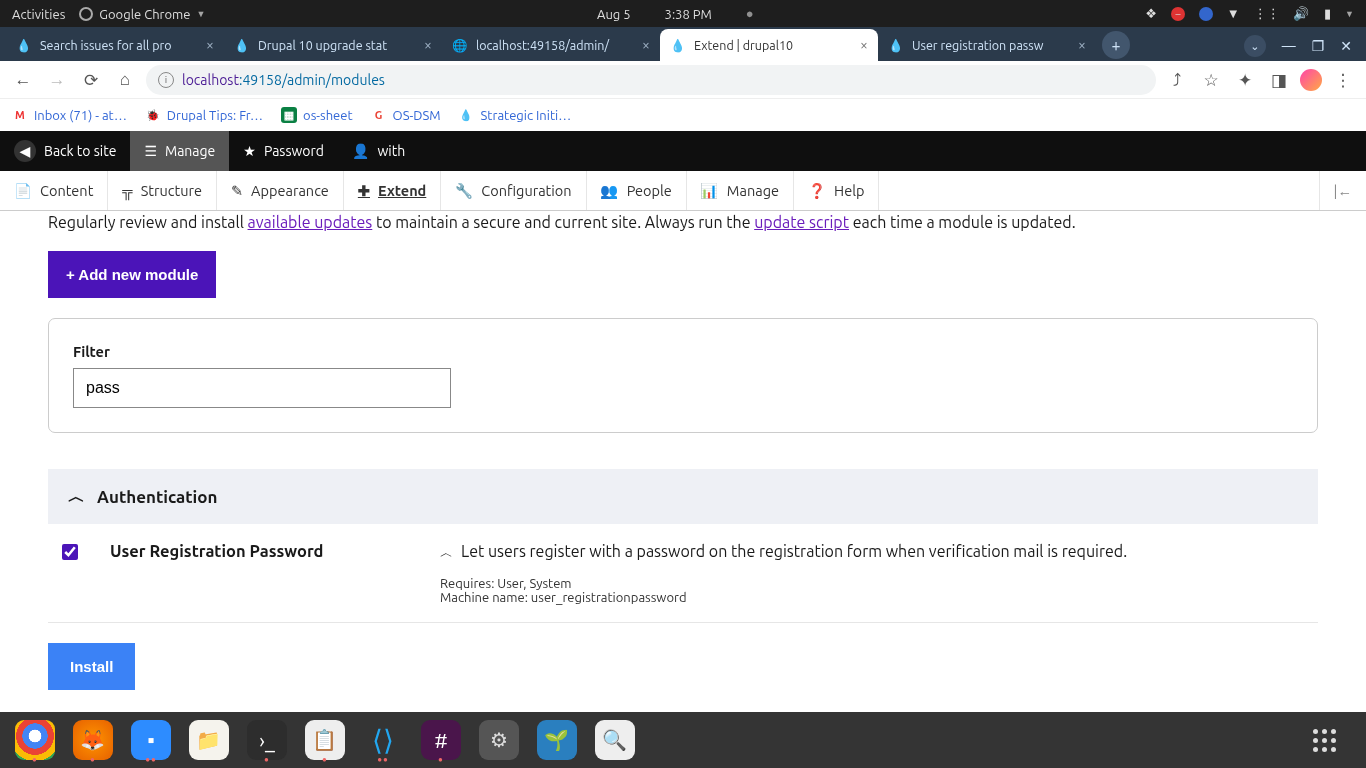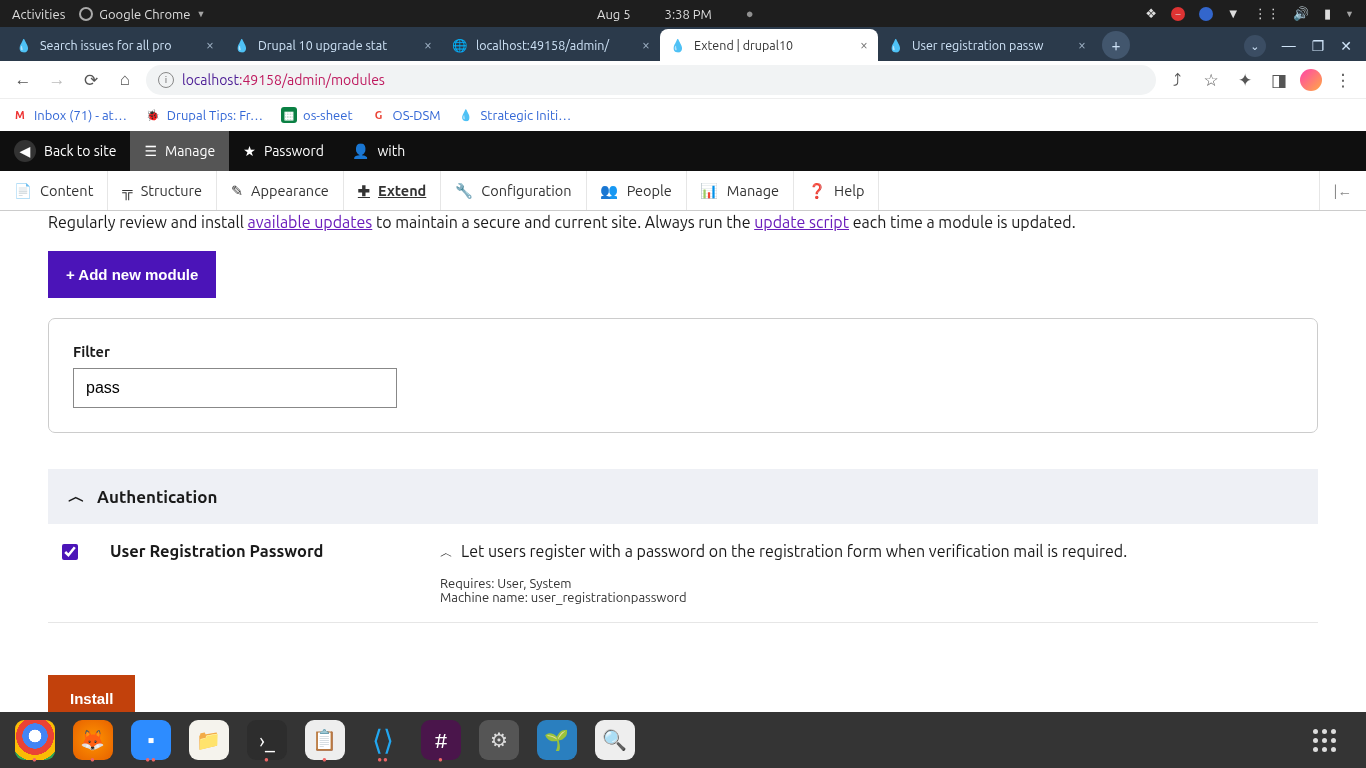--- a/index.html
+++ b/index.html
@@ -52,30 +52,30 @@
 
 .page-body { padding:0 48px; color:#1a1a1a; font-size:16px; height: calc(768px - 27px - 34px - 38px - 32px - 40px - 40px - 56px); overflow-y: auto;}
 .page-body::-webkit-scrollbar { width:12px; }
 .page-body::-webkit-scrollbar-thumb { background:#c3c3c3; border-radius:6px; }
 .page-body::-webkit-scrollbar-track { background:#f0f0f0; }
 .status-line { margin-top:2px; }
 .status-line a { color:#6a1cbb; text-decoration:underline; }
 .btn-primary { background:#4b14b8; color:#fff; font-weight:bold; border:none; padding:15px 18px; font-size:15px; margin:20px 0; cursor:pointer; }
 .filter-box { border:1px solid #ccc; border-radius:7px; padding:24px; margin-bottom:36px;}
 .filter-box label { font-weight:bold; font-size:14.5px; display:block; margin-bottom:8px;}
-.filter-box input { border:1px solid #888; padding:10px 12px; font-size:16px; width:324px; }
+.filter-box input { border:1px solid #888; padding:10px 12px; font-size:16px; width:378px; }
 .accordion-head { background:#eef0f5; padding:16px 20px; font-weight:bold; font-size:17px; display:flex; align-items:center; gap:12px; cursor:pointer;}
 .module-row { display:flex; padding:18px 14px; border-bottom:1px solid #e6e6e6; }
 .module-row .cb { width:48px; padding-top:2px;}
 .module-row .cb input { width:16px; height:16px; accent-color:#4b14b8;}
 .module-row .name { width:330px; font-weight:bold; font-size:16.5px;}
 .module-row .desc { flex:1; font-size:16px;}
 .module-row .desc .caret { display:inline-block; margin-right:8px; font-size:13px;}
 .module-row .meta { font-size:13px; color:#333; margin-top:14px;}
-.install-btn { background:#c2410c; color:#fff; font-weight:bold; border:none; padding:15px 22px; font-size:15px; margin-top:52px; cursor:pointer;}
+.install-btn { background:#3b82f6; color:#fff; font-weight:bold; border:none; padding:15px 22px; font-size:15px; margin-top:20px; cursor:pointer;}
 
 
 .dock { position:absolute; bottom:0; left:0; right:0; height:56px; background: rgba(30,30,30,.9); display:flex; align-items:center; padding:0 8px; gap:4px;}
 .dock-item { width:54px; height:48px; display:flex; align-items:center; justify-content:center; position:relative; cursor:pointer;}
 .dock-icon { width:40px; height:40px; border-radius:9px; display:flex; align-items:center; justify-content:center; font-size:20px;}
 .dots { position:absolute; bottom:0; font-size:8px; color:#e66; letter-spacing:1px;}
 .dock-right { margin-left:auto; padding-right:14px;}
 .grid9 { display:grid; grid-template-columns:repeat(3,5px); grid-template-rows:repeat(3,5px); gap:4px;}
 .grid9 span { background:#ddd; border-radius:50%; width:5px; height:5px;}
 </style>
@@ -142,21 +142,21 @@
   </div>
 </div>
 
 <div class="toolbar">
   <div class="tb-icon">←</div>
   <div class="tb-icon dis">→</div>
   <div class="tb-icon">⟳</div>
   <div class="tb-icon">⌂</div>
   <div class="omnibox">
     <span class="info-i">i</span>
-    <span><span class="url-strong">localhost</span><span style="color:#be185d">:49158/admin/modules</span></span>
+    <span><span class="url-strong">localhost</span><span style="color:#0369a1">:49158/admin/modules</span></span>
   </div>
   <div class="tb-icon">⤴</div>
   <div class="tb-icon">☆</div>
   <div class="tb-icon">✦</div>
   <div class="tb-icon">◨</div>
   <div class="avatar"></div>
   <div class="tb-icon">⋮</div>
 </div>
 
 <div class="bookmarks">

